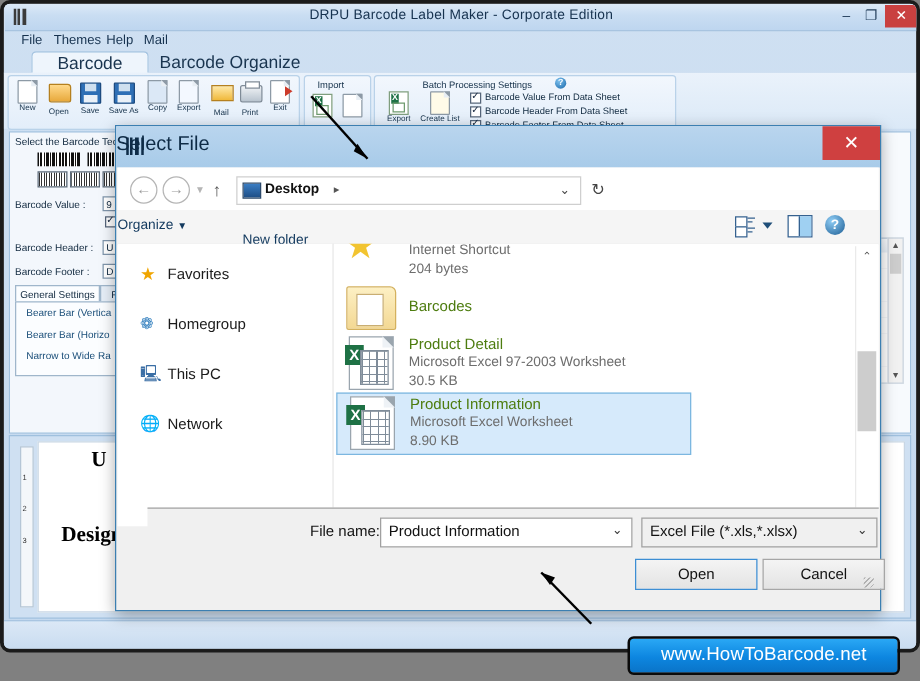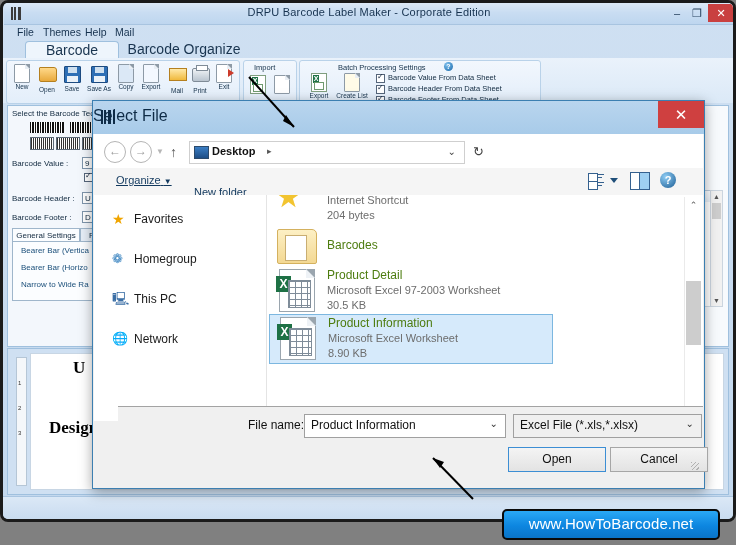--- a/index.html
+++ b/index.html
@@ -161,21 +161,21 @@
   #crumb .cv{position:absolute;right:8px;top:4px;font-size:10px;color:#444;}
   #refresh{position:absolute;left:375px;top:8px;width:19px;height:19px;font-size:13px;
       color:#444;text-align:center;line-height:19px;}
   #searchbox{position:absolute;left:399px;top:7px;width:204px;height:21px;background:#fff;
       border:1px solid #cfcfcf;}
   #searchbox .ph{position:absolute;left:6px;top:4px;font-size:11px;color:#6d6d6d;}
   #searchbox .mg{position:absolute;right:7px;top:3px;font-size:11px;color:#2a5c8a;}
 
   #cmdbar{position:absolute;left:1px;top:67px;right:1px;height:27px;background:#f5f5f5;
       border-bottom:1px solid #dcdcdc;}
-  #organize{position:absolute;left:22px;top:6px;font-size:11px;color:#12395e;text-decoration:underline;}
+  #organize{position:absolute;left:0;top:6px;font-size:11px;color:#12395e;}
   #newfolder{position:absolute;left:100px;top:18px;font-size:11px;color:#12395e;}
   #viewbtn{position:absolute;left:494px;top:5px;width:16px;height:16px;}
   #viewbtn .r1{position:absolute;left:0;top:0;width:8px;height:7px;border:1px solid #35618f;background:#fff;}
   #viewbtn .r2{position:absolute;left:0;top:8px;width:8px;height:7px;border:1px solid #35618f;background:#fff;}
   #viewbtn .l1,#viewbtn .l2,#viewbtn .l3,#viewbtn .l4{position:absolute;left:10px;height:1px;background:#35618f;}
   #view-caret{position:absolute;left:516px;top:10px;width:0;height:0;
       border-left:4px solid transparent;border-right:4px solid transparent;border-top:5px solid #1f4e79;}
   #paneview{position:absolute;left:536px;top:4px;width:18px;height:16px;border:1px solid #35618f;background:#fff;}
   #paneview i{position:absolute;left:8px;top:0;bottom:0;right:0;background:#9fd0f2;border-left:1px solid #35618f;}
   #helpbtn{position:absolute;left:566px;top:4px;width:16px;height:16px;border-radius:50%;

